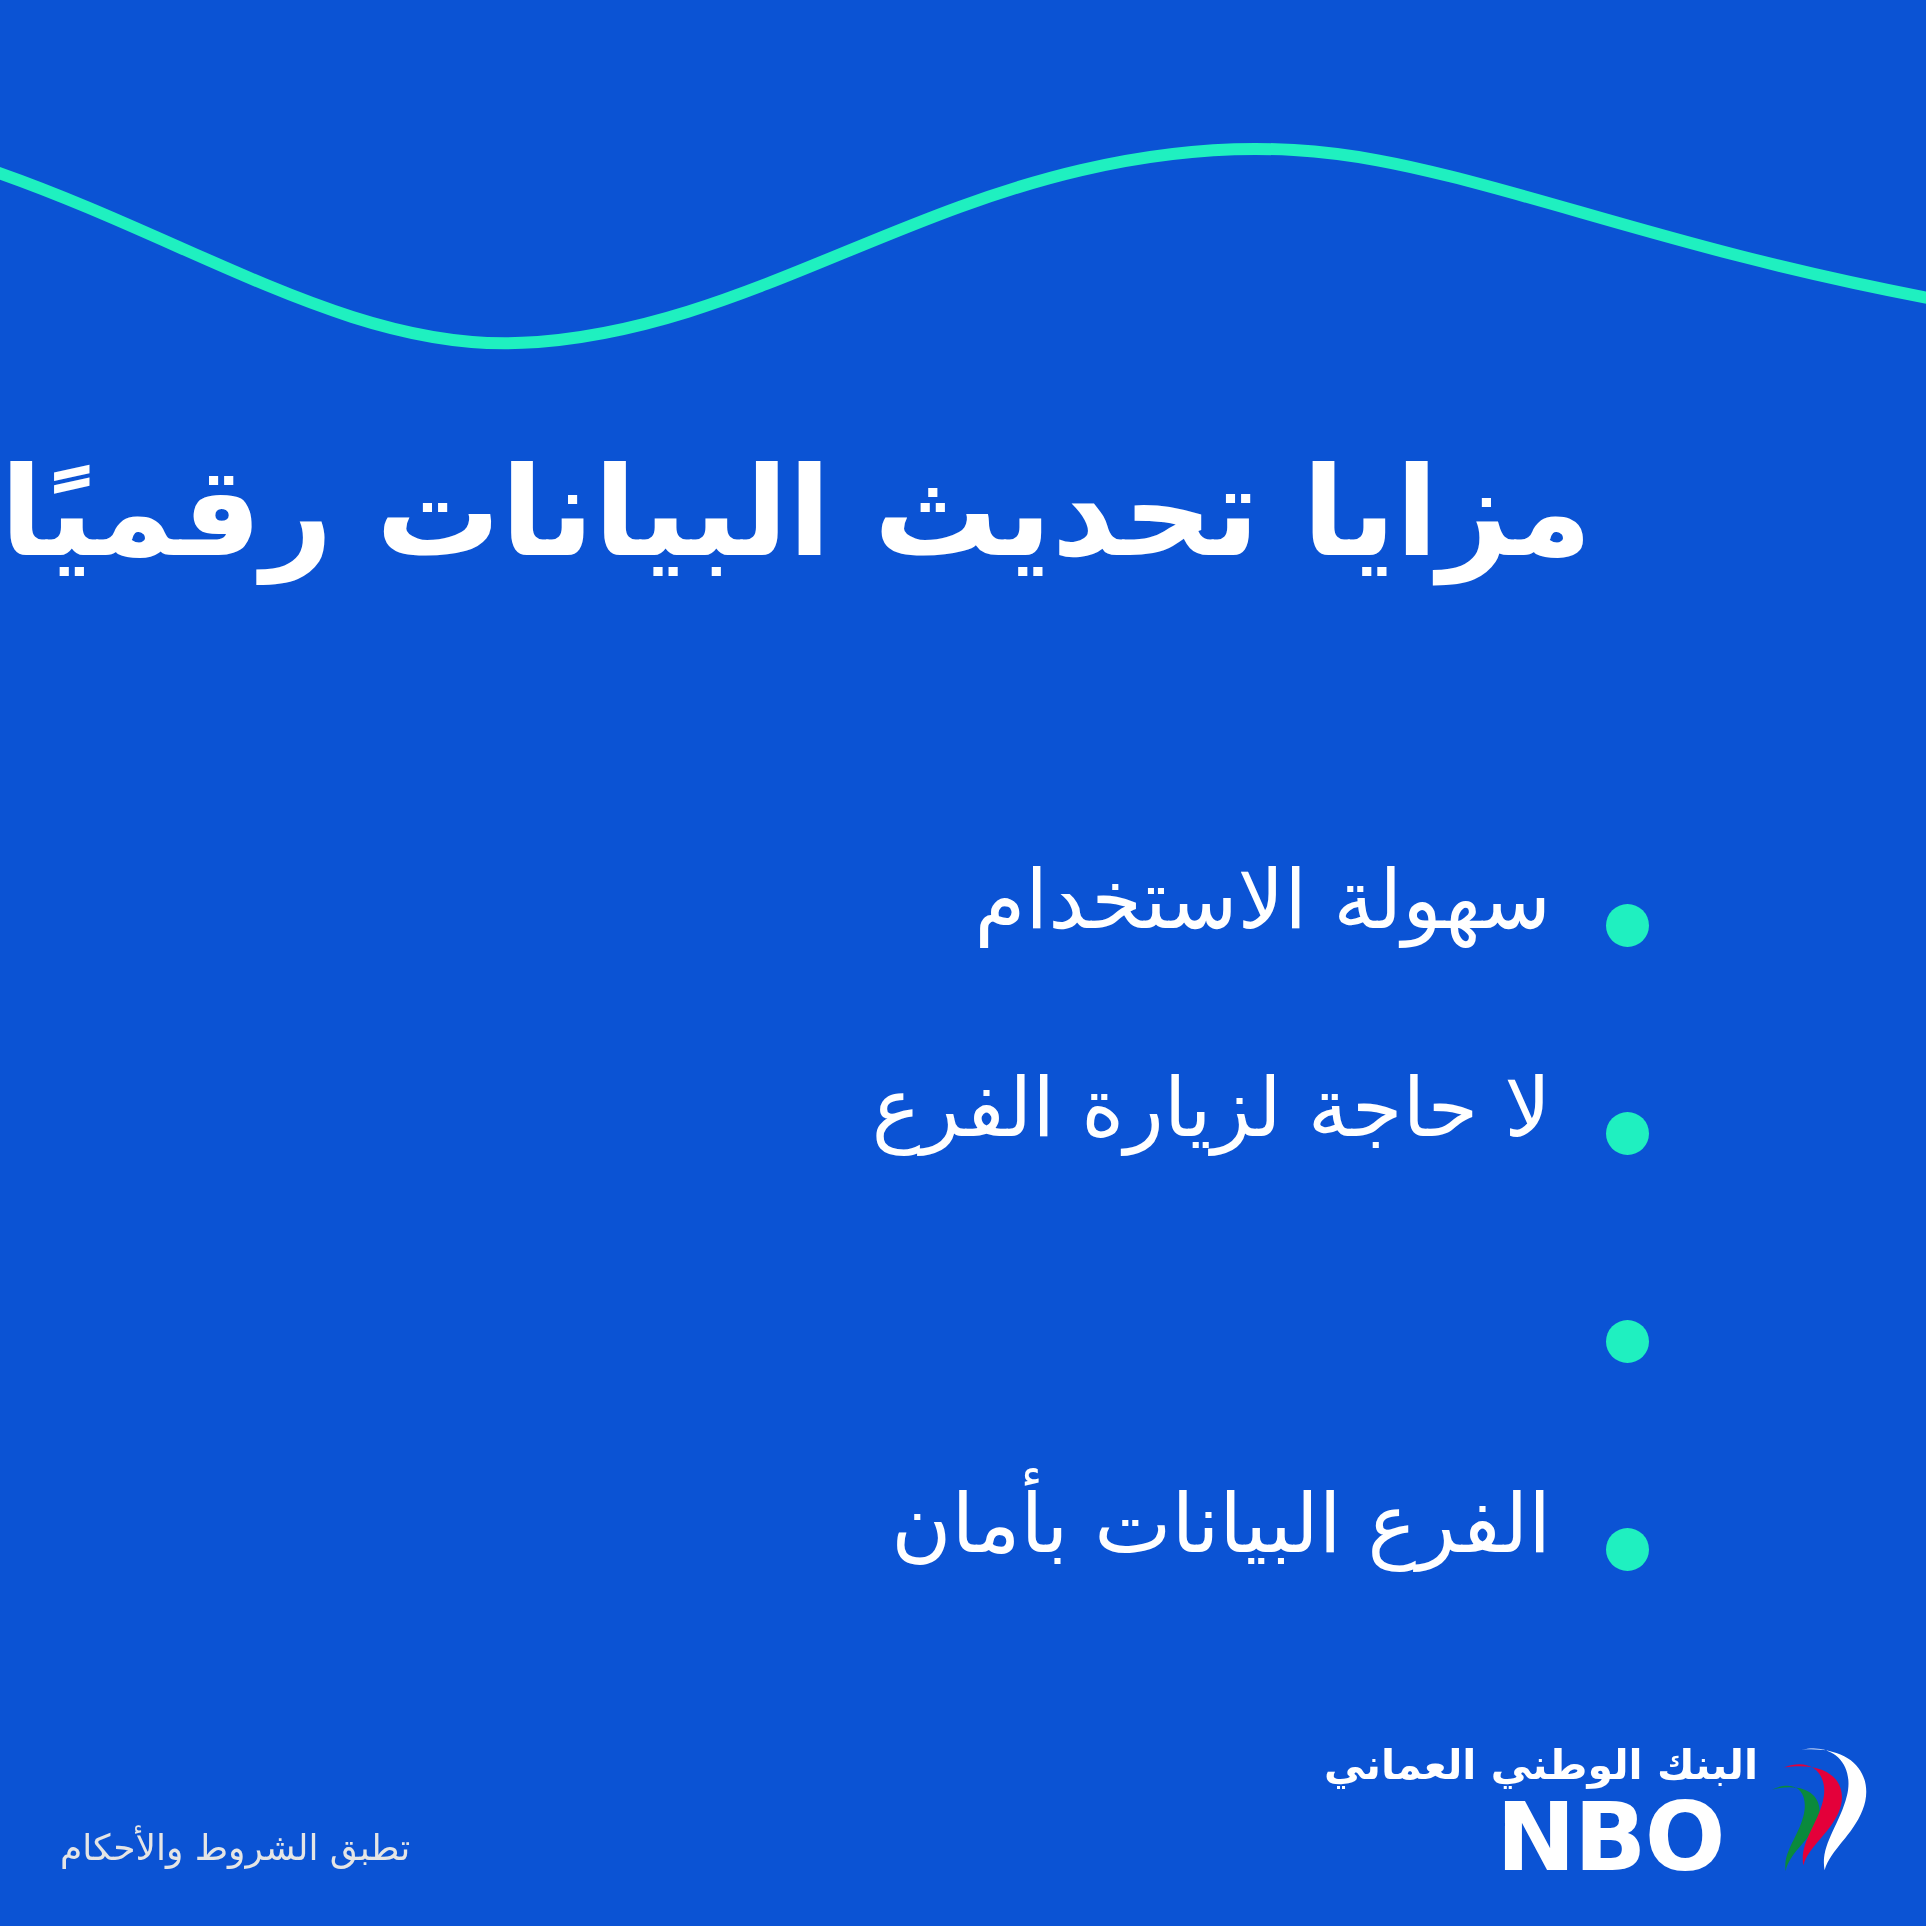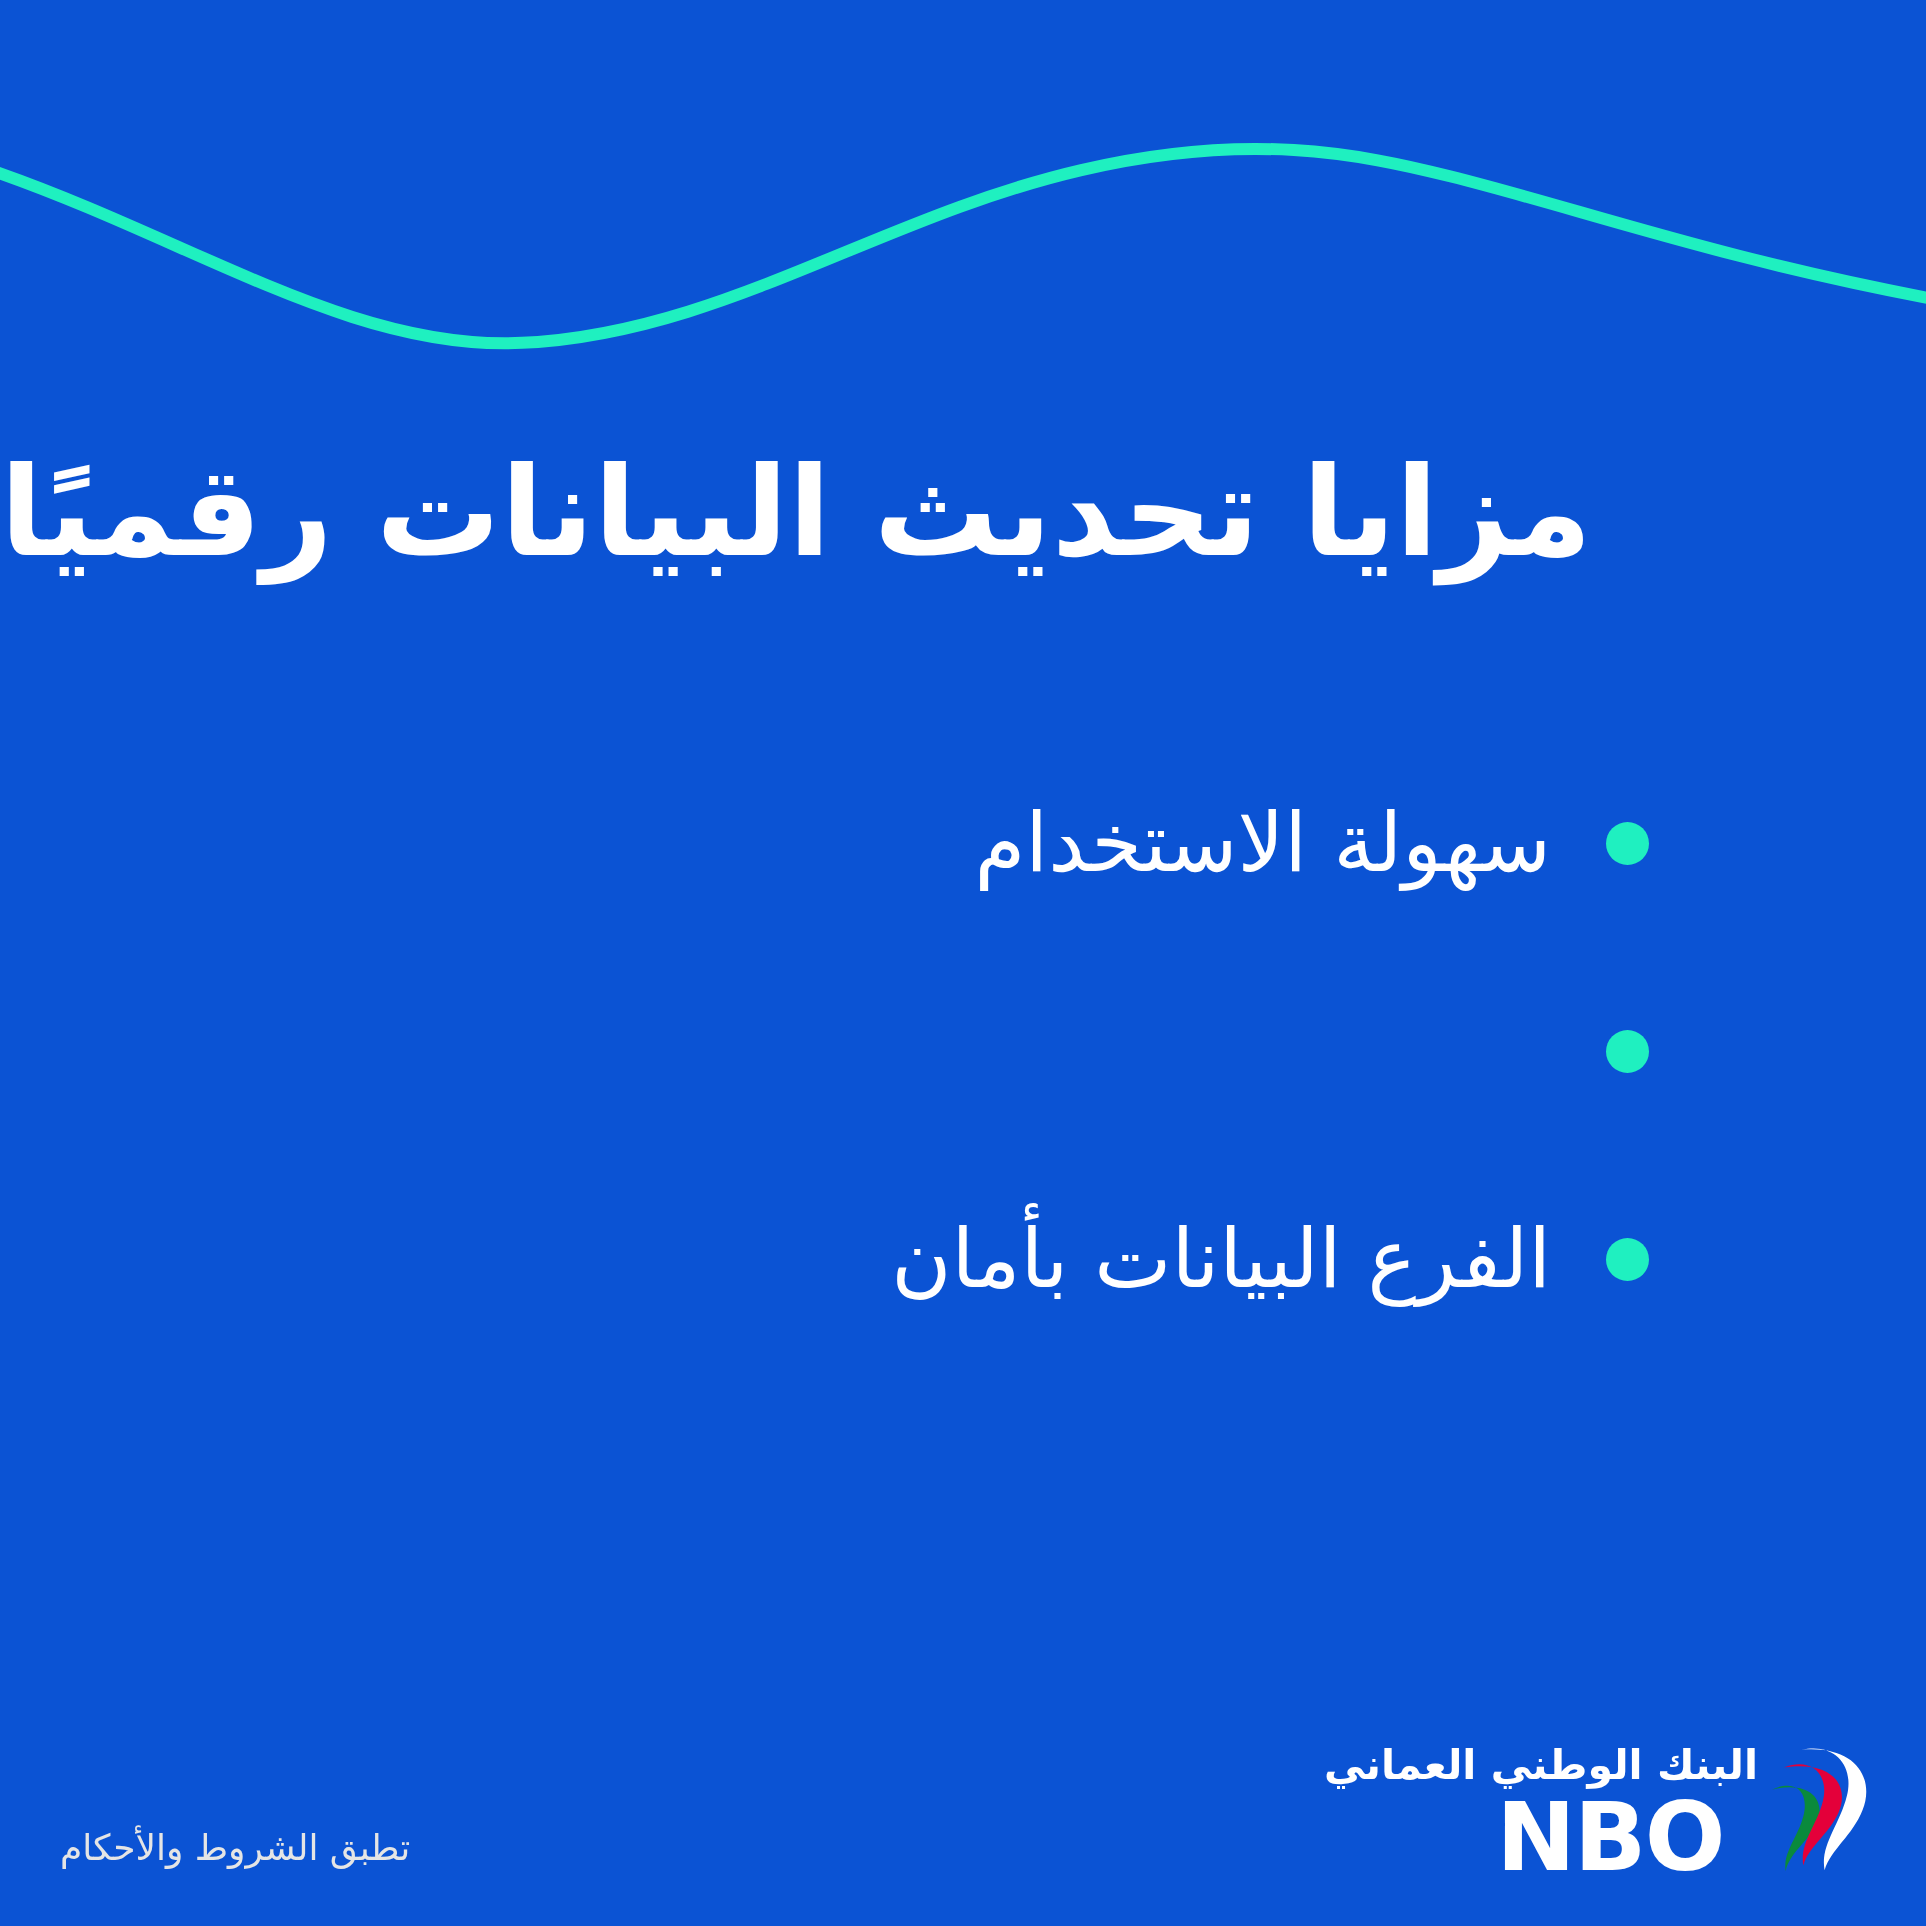--- a/index.html
+++ b/index.html
@@ -46,21 +46,21 @@
   .benefits {
     position: absolute;
     top: 739px;
     right: 277px;
     width: 1502px;
     direction: rtl;
   }
   .benefit-row {
     display: flex;
     flex-direction: row;
-    align-items: center;
+    align-items: flex-end;
     justify-content: flex-start;
     height: 208px;
   }
   .bullet-dot {
     flex: 0 0 auto;
     width: 43px;
     height: 43px;
     border-radius: 50%;
     background: #1ff0c0;
     margin-left: 55px;
@@ -144,20 +144,24 @@
 
   <div class="headline">مزايا تحديث البيانات رقميًا</div>
 
   <div class="benefits">
 
     <div class="benefit-row">
       <span class="bullet-dot"></span>
       <span class="benefit-text">سهولة الاستخدام</span>
     </div>
 
+    <div class="benefit-row">
+      <span class="bullet-dot"></span>
+      <span class="benefit-text">لا حاجة لزيارة الفرع</span>
+    </div>
 
     <div class="benefit-row">
       <span class="bullet-dot"></span>
     </div>
 
     <div class="benefit-row">
       <span class="bullet-dot"></span>
       <span class="benefit-text">الفرع البيانات بأمان</span>
     </div>
 

